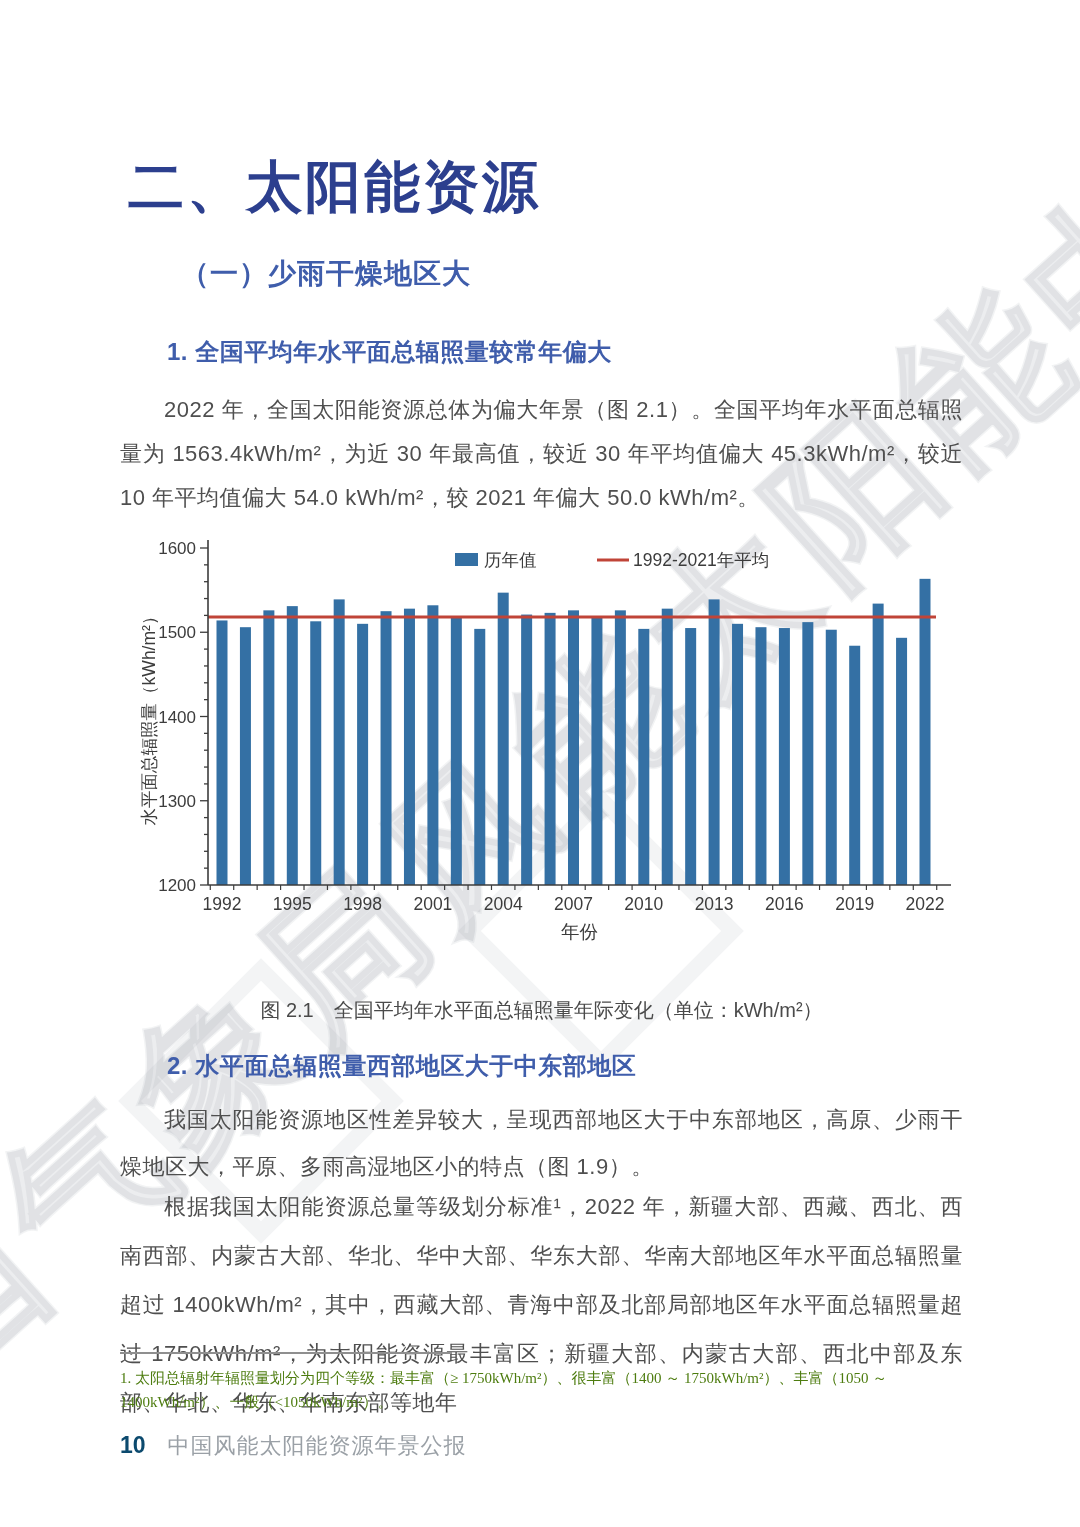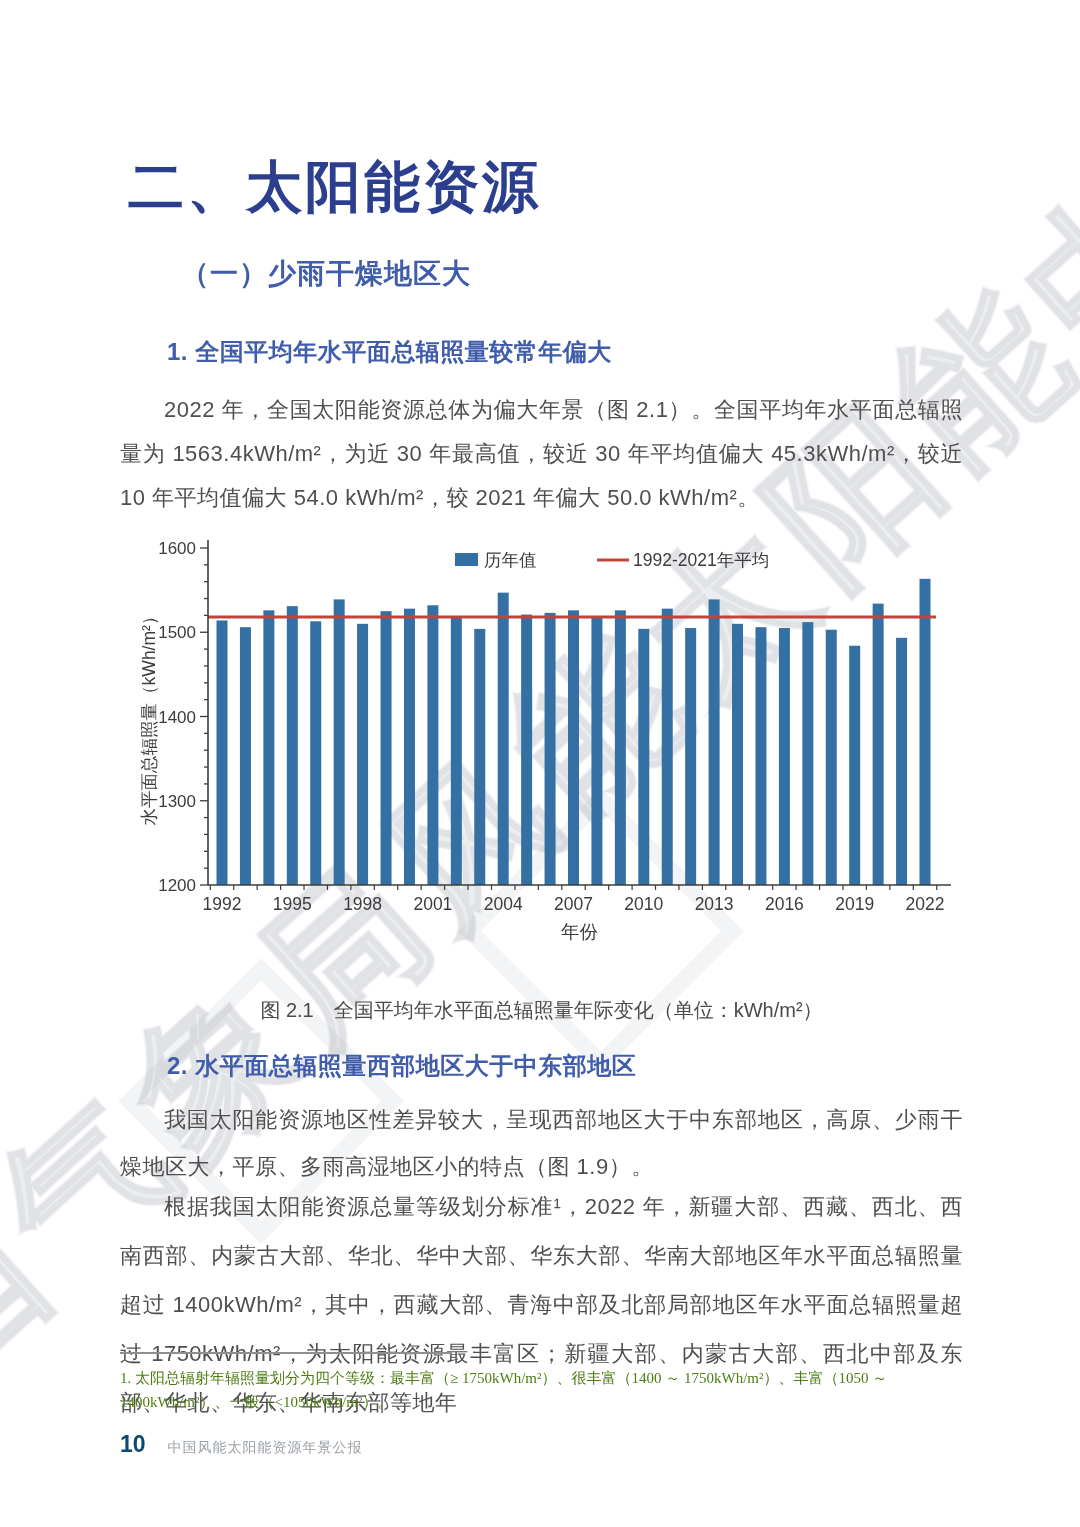--- a/index.html
+++ b/index.html
@@ -55,21 +55,21 @@
   }
   .footnote{
     position:absolute;left:120px;top:1366px;width:848px;margin:0;
     font-family:"Liberation Serif","DejaVu Serif",serif;
     font-size:15px;color:#4d7c0f;line-height:24px;
   }
   .page-footer{
     position:absolute;left:120px;top:1431px;display:flex;align-items:baseline;gap:22px;
   }
   .page-number{font-size:23px;font-weight:700;color:#0c4a6e;}
-  .footer-text{font-size:14px;color:#9aa0a6;letter-spacing:1px;}
+  .footer-text{font-size:22px;color:#9aa0a6;letter-spacing:1px;}
 </style>
 </head>
 <body>
 
 <div class="page">
 
   <div class="watermark">中国气象局风能太阳能中心</div>
   <div class="wm-diamond" style="left:160px;top:1000px;width:170px;height:170px;"></div>
   <div class="wm-diamond" style="left:500px;top:830px;width:170px;height:170px;"></div>
 

